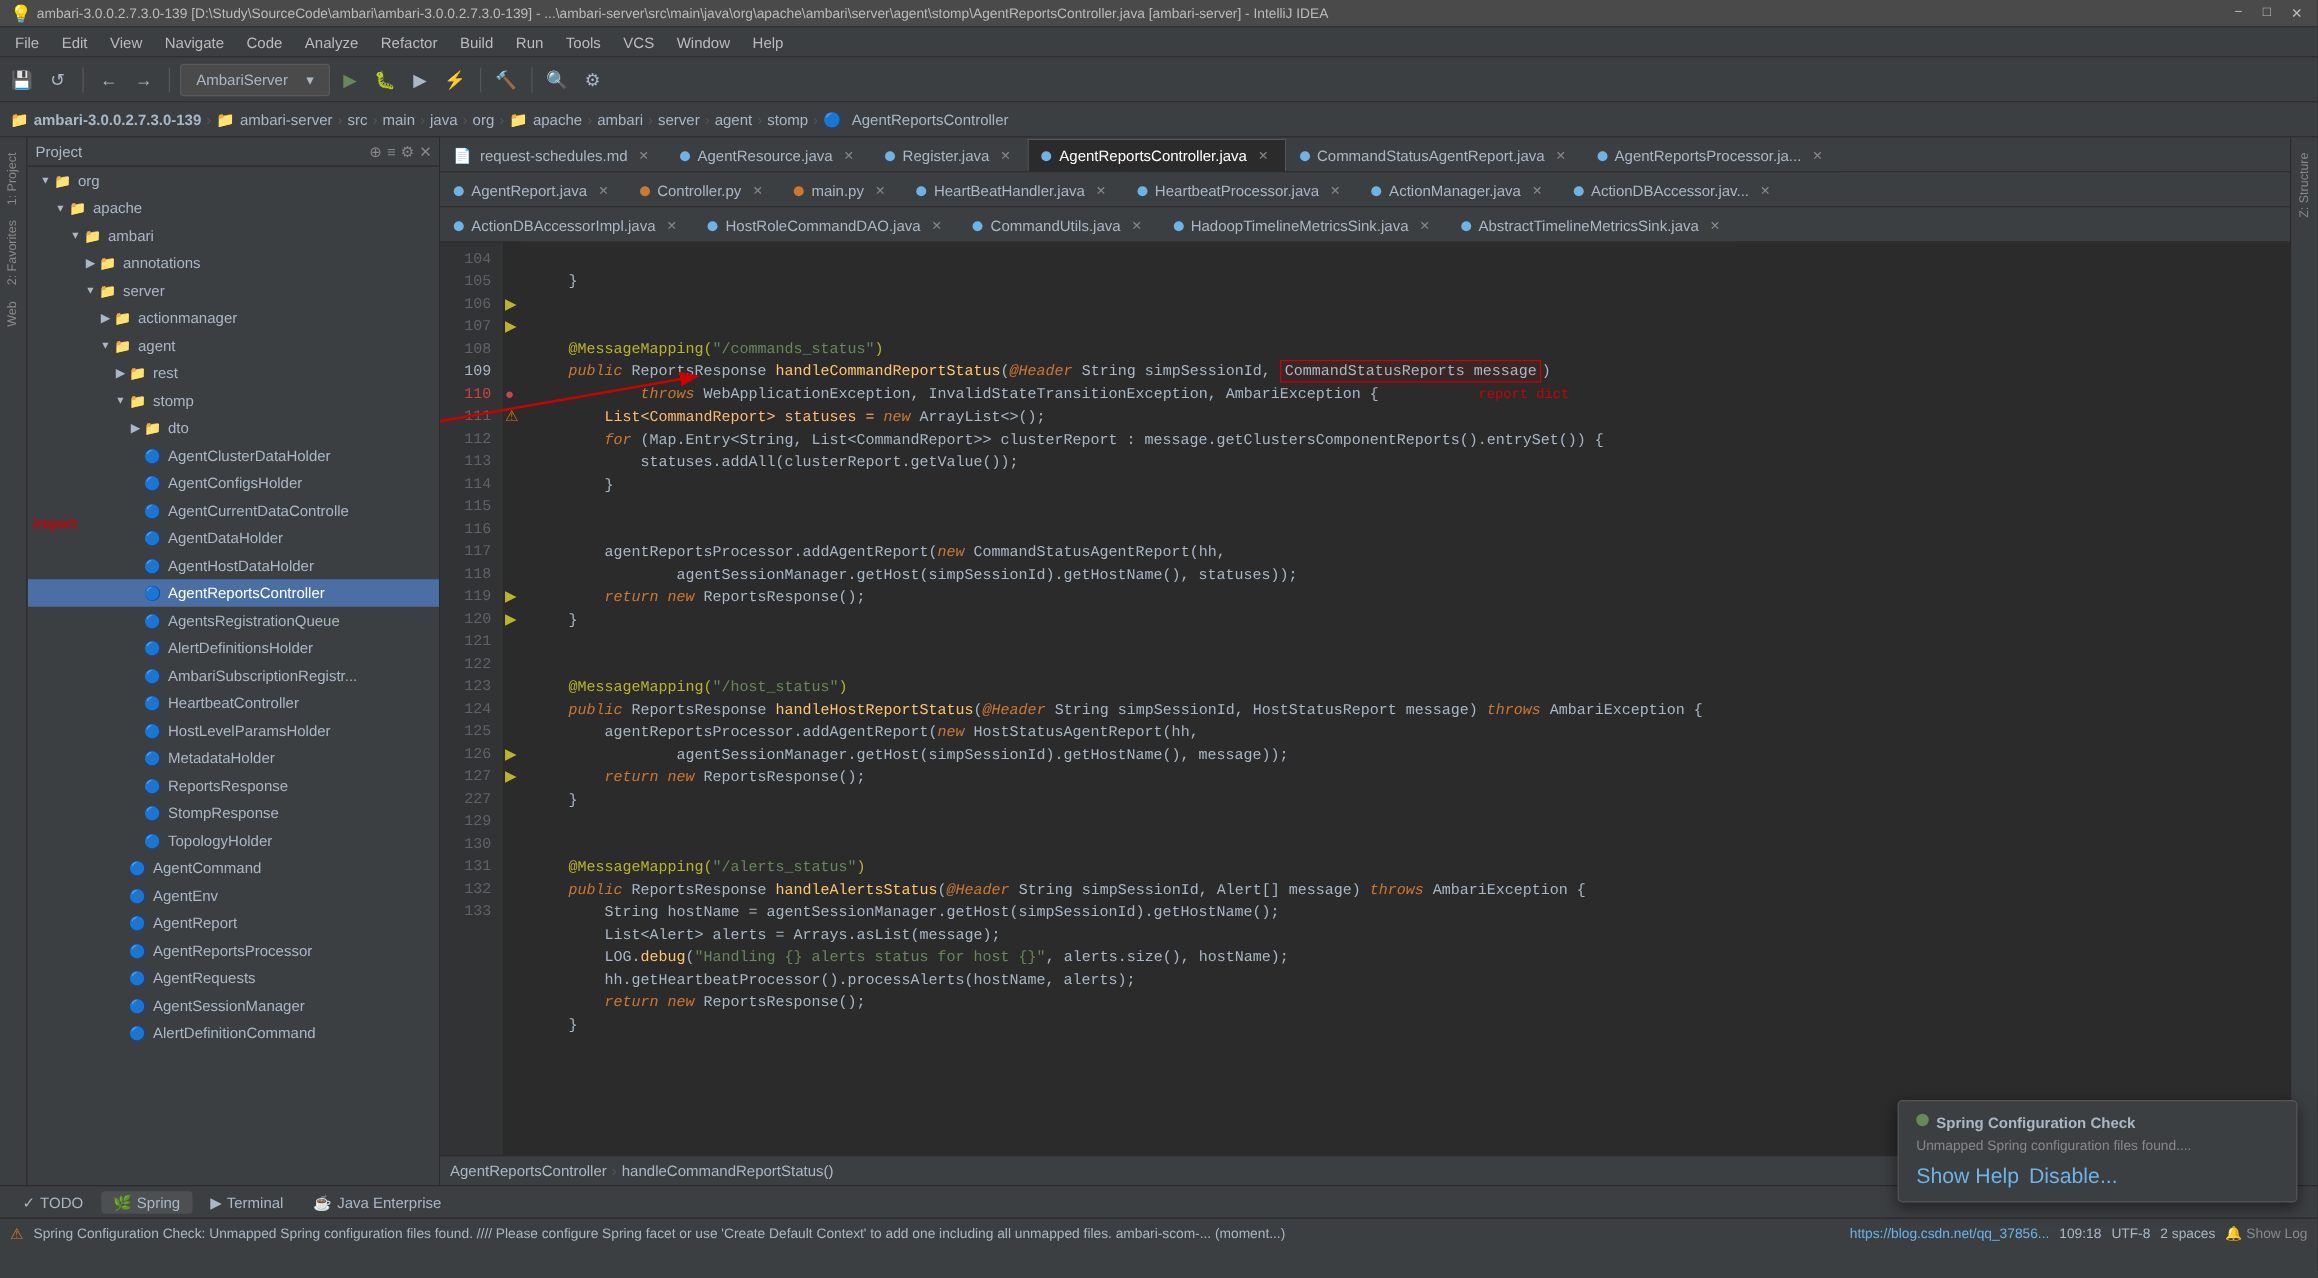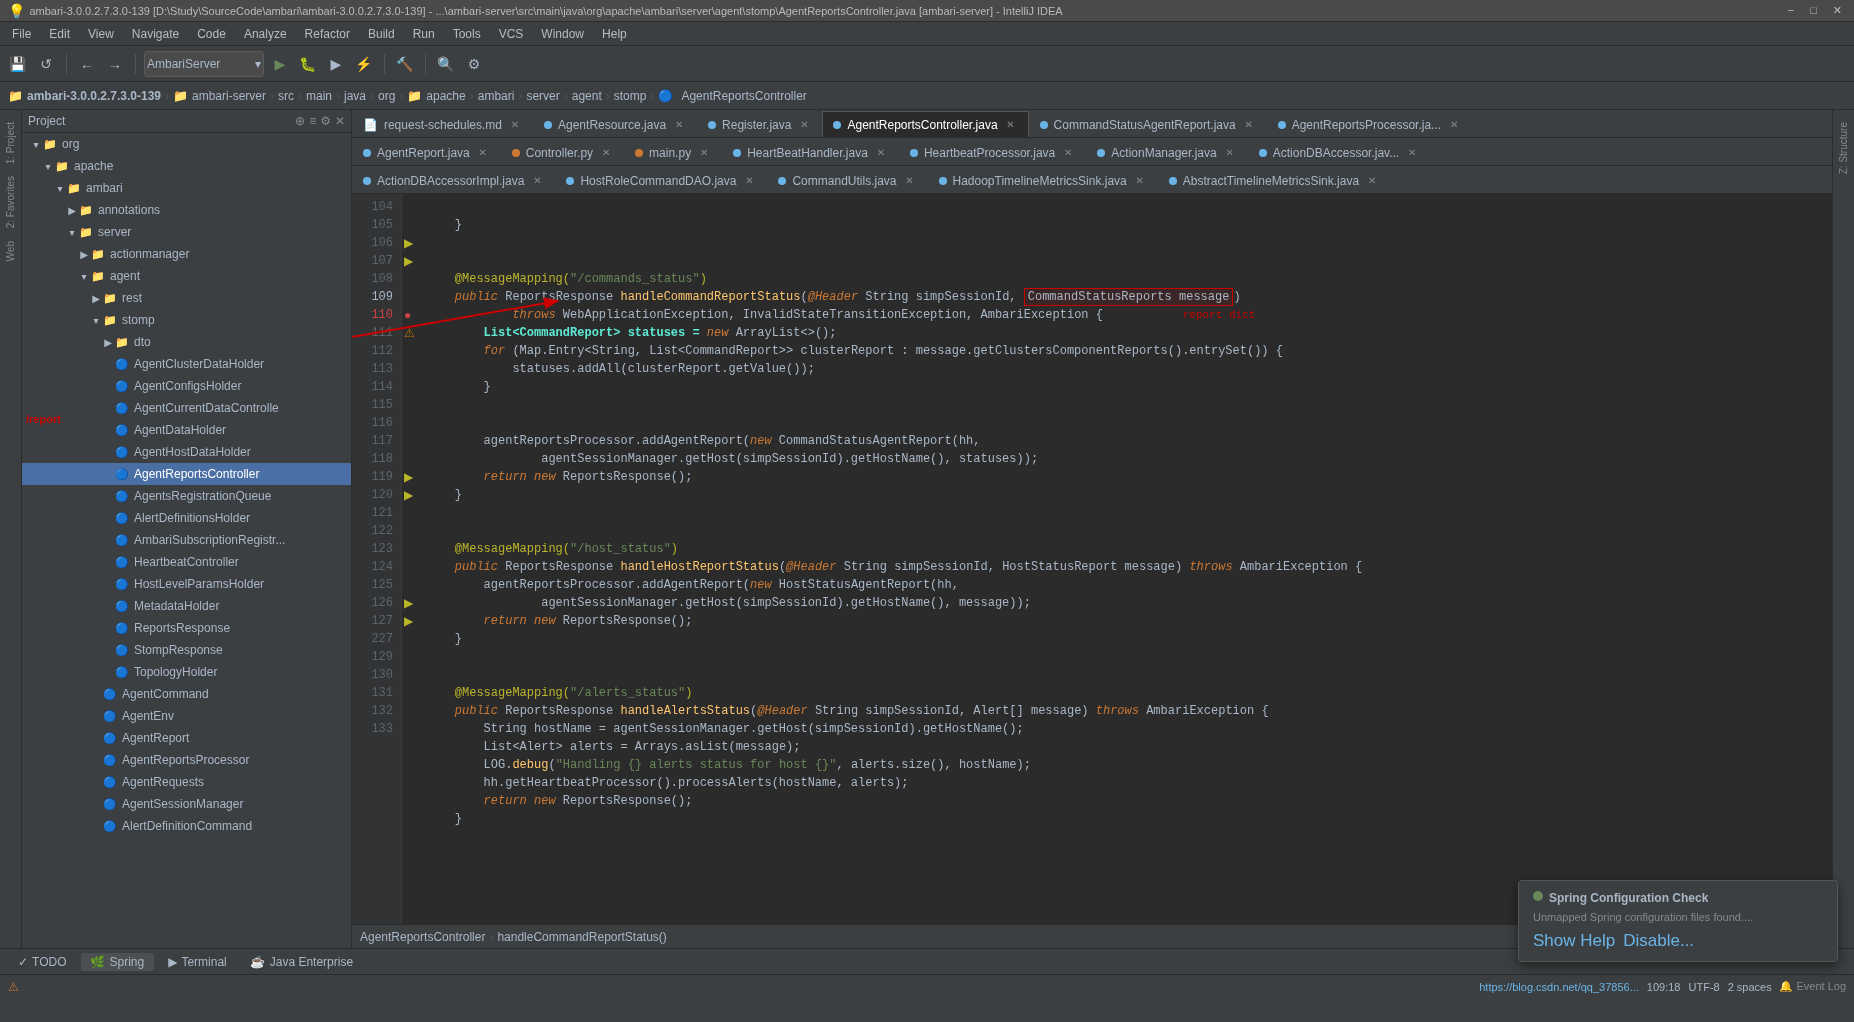--- a/index.html
+++ b/index.html
@@ -64,21 +64,21 @@
     }
     .toolbar-separator {
       width: 1px; height: 20px;
       background: #555;
       margin: 0 4px;
     }
     .toolbar-dropdown {
       background: #4a4a4a;
       border: 1px solid #5a5a5a;
       color: #a9b7c6;
-      padding: 2px 2px;
+      padding: 2px 12px;
       border-radius: 3px;
       font-size: 12px;
       height: 26px;
       min-width: 120px;
       cursor: pointer;
       display: flex; align-items: center; justify-content: space-between;
     }
     
     #breadcrumb {
       background: #3c3f41;
@@ -819,21 +819,21 @@
         <span style="display:block; height:18px;"></span>
       </div>
 
       <div id="code-content">
 <span style="color:#a9b7c6;">    }</span>
 
 <span></span>
 <span style="color:#bbb529;">    @MessageMapping(</span><span style="color:#6a8759;">"/commands_status"</span><span style="color:#bbb529;">)</span>
 <span>    </span><span style="color:#cc7832; font-style:italic;">public</span><span> </span><span style="color:#a9b7c6;">ReportsResponse </span><span style="color:#ffc66d;">handleCommandReportStatus</span><span>(</span><span style="color:#cc7832; font-style:italic;">@Header</span><span> </span><span style="color:#a9b7c6;">String simpSessionId, </span><span style="border:1px solid #cc0000; padding:1px 3px; background:rgba(200,0,0,0.1);">CommandStatusReports message</span><span>)</span>
 <span>            </span><span style="color:#cc7832; font-style:italic;">throws</span><span> WebApplicationException, InvalidStateTransitionException, AmbariException {</span><span style="color:#cc0000; font-size:11px; margin-left:60px;">   report dict</span>
-<span>        </span><span style="color:#5eead4;font-weight:bold;">List&lt;CommandReport&gt; statuses = </span><span style="color:#cc7832; font-style:italic;">new</span><span> ArrayList&lt;&gt;();</span>
+<span>        </span><span style="color:#fdba74;">List&lt;CommandReport&gt; statuses = </span><span style="color:#cc7832; font-style:italic;">new</span><span> ArrayList&lt;&gt;();</span>
 <span style="color:#cc4444;">        </span><span style="color:#cc7832; font-style:italic;">for</span><span> (Map.Entry&lt;String, List&lt;CommandReport&gt;&gt; clusterReport : message.getClustersComponentReports().entrySet()) {</span>
 <span>            statuses.addAll(clusterReport.getValue());</span>
 <span>        }</span>
 
 <span></span>
 <span>        agentReportsProcessor.addAgentReport(</span><span style="color:#cc7832; font-style:italic;">new</span><span> CommandStatusAgentReport(hh,</span>
 <span>                agentSessionManager.getHost(simpSessionId).getHostName(), statuses));</span>
 <span>        </span><span style="color:#cc7832; font-style:italic;">return</span><span> </span><span style="color:#cc7832; font-style:italic;">new</span><span> ReportsResponse();</span>
 <span>    }</span>
 
@@ -897,27 +897,28 @@
   </div>
   <div class="bottom-tab">
     <span>☕</span>
     <span>Java Enterprise</span>
   </div>
 </div>
 
 <div id="status-bar">
   <div id="status-left">
     <span style="color:#cc7832; font-size:12px;">⚠</span>
+    <span style="color:#a9b7c6; overflow:hidden; white-space:nowrap; text-overflow:ellipsis; max-width:1200px;">Spring Configuration Check: Unmapped Spring configuration files found. //// Please configure Spring facet or use 'Create Default Context' to add one including all unmapped files. ambari-scom-... (moment...)</span>
   </div>
   <div id="status-right">
     <span style="color:#6ab4e8; cursor:pointer;">https://blog.csdn.net/qq_37856...</span>
     <span>109:18</span>
     <span>UTF-8</span>
     <span>2 spaces</span>
-    <span style="cursor:pointer; color:#888;">🔔 Event Log</span>
+    <span style="cursor:pointer; color:#888;">🔔 Show Log</span>
   </div>
 </div>
 
 <div id="spring-popup">
   <div id="spring-popup-title">
     <span class="dot-green2"></span>
     <span>Spring Configuration Check</span>
   </div>
   <div id="spring-popup-body">
     <span>Unmapped Spring configuration files found....</span>

